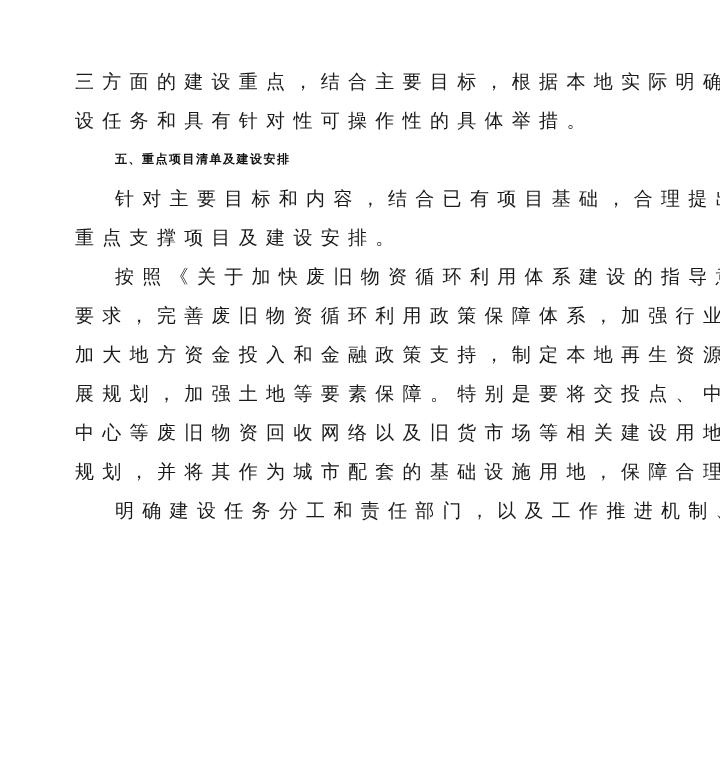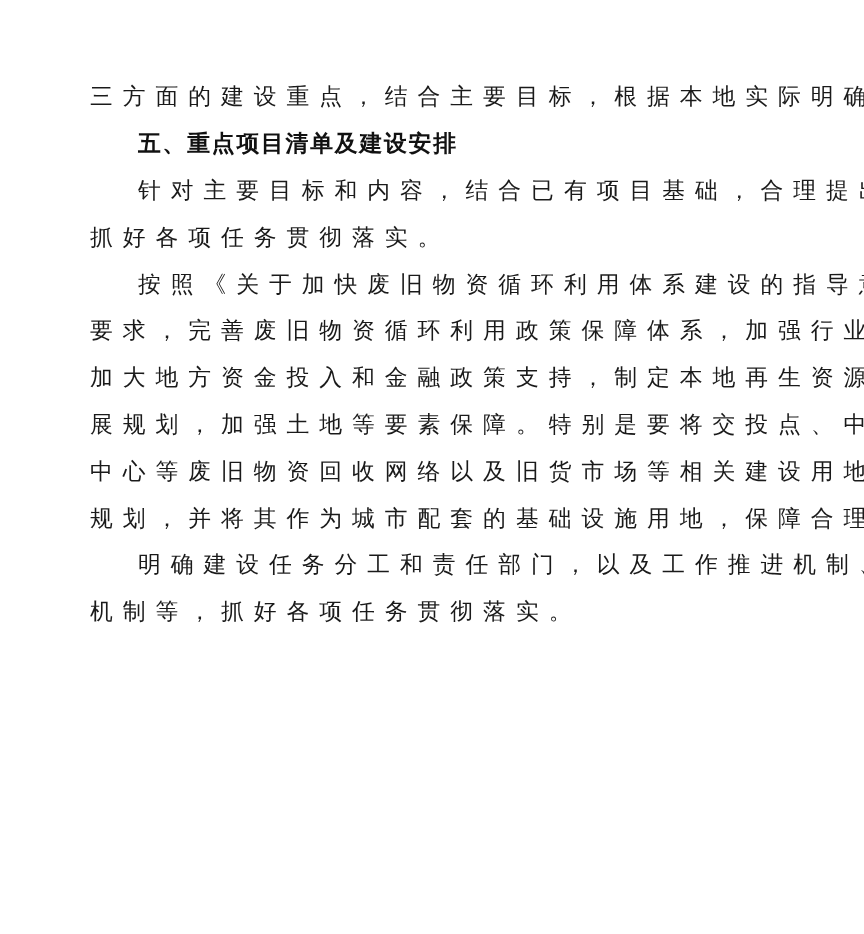--- a/index.html
+++ b/index.html
@@ -28,51 +28,51 @@
       letter-spacing: 8.3px;
       white-space: nowrap;
       overflow: visible;
     }
     .line.indent {
       padding-left: 40px;
     }
     .heading {
       height: 39px;
       line-height: 39px;
-      font-size: 19px;
+      font-size: 12px;
       font-family: "DejaVu Sans", "Liberation Sans", sans-serif;
       font-weight: bold;
       letter-spacing: 1.5px;
       padding-left: 40px;
       white-space: nowrap;
       color: #111111;
     }
   </style>
 </head>
 <body>
 
 <div class="page">
 
   <div>
     <div class="line">三方面的建设重点，结合主要目标，根据本地实际明确提出具体建</div>
+    <div class="line">设任务和具有针对性可操作性的具体举措。</div>
   </div>
 
   <div class="heading">五、重点项目清单及建设安排</div>
   <div>
     <div class="line indent">针对主要目标和内容，结合已有项目基础，合理提出拟建设的</div>
-    <div class="line">抓好各项任务贯彻落实。</div>
+    <div class="line">重点支撑项目及建设安排。</div>
   </div>
 
   <div>
     <div class="line indent">按照《关于加快废旧物资循环利用体系建设的指导意见》有关</div>
     <div class="line">要求，完善废旧物资循环利用政策保障体系，加强行业监督管理，</div>
     <div class="line">加大地方资金投入和金融政策支持，制定本地再生资源回收行业发</div>
     <div class="line">展规划，加强土地等要素保障。特别是要将交投点、中转站、分拣</div>
     <div class="line">中心等废旧物资回收网络以及旧货市场等相关建设用地纳入相关</div>
     <div class="line">规划，并将其作为城市配套的基础设施用地，保障合理用地需求。</div>
   </div>
 
   <div>
     <div class="line indent">明确建设任务分工和责任部门，以及工作推进机制、宣传推广</div>
-    <div class="line">机制等，抓好各项任务贯彻落实。</div>
   </div>
 
 </div>
 
 </body></html>

